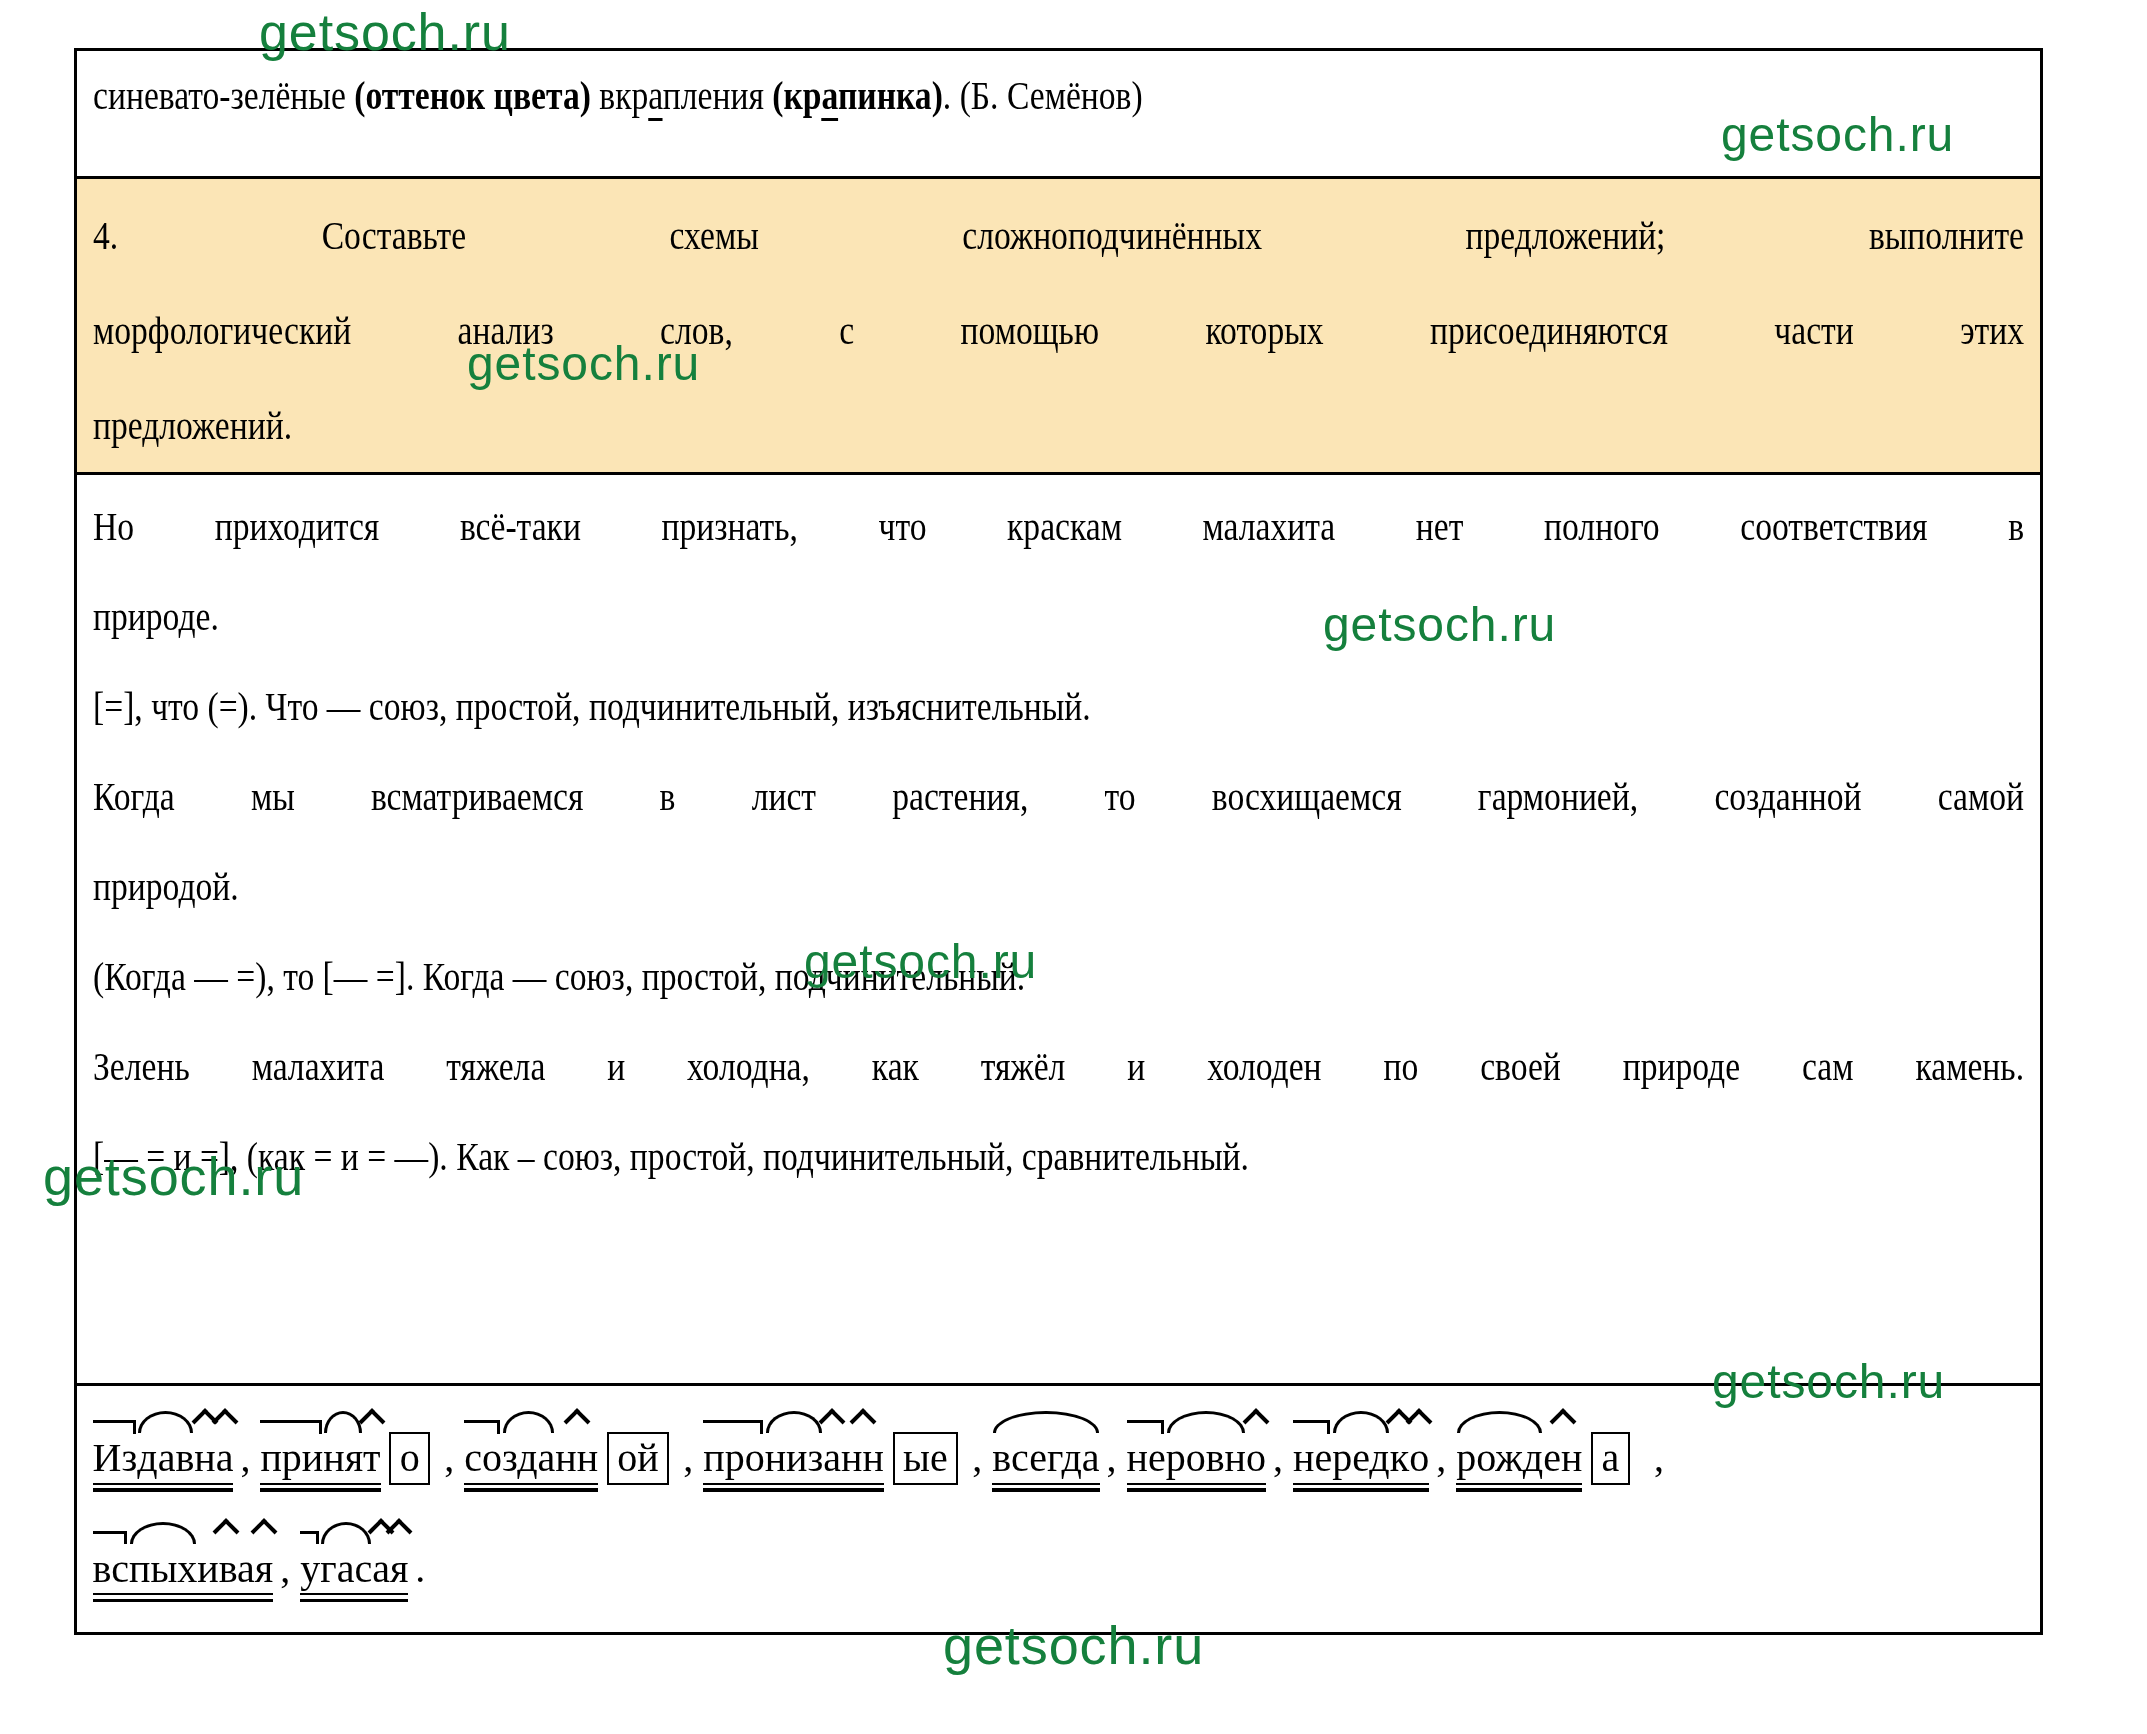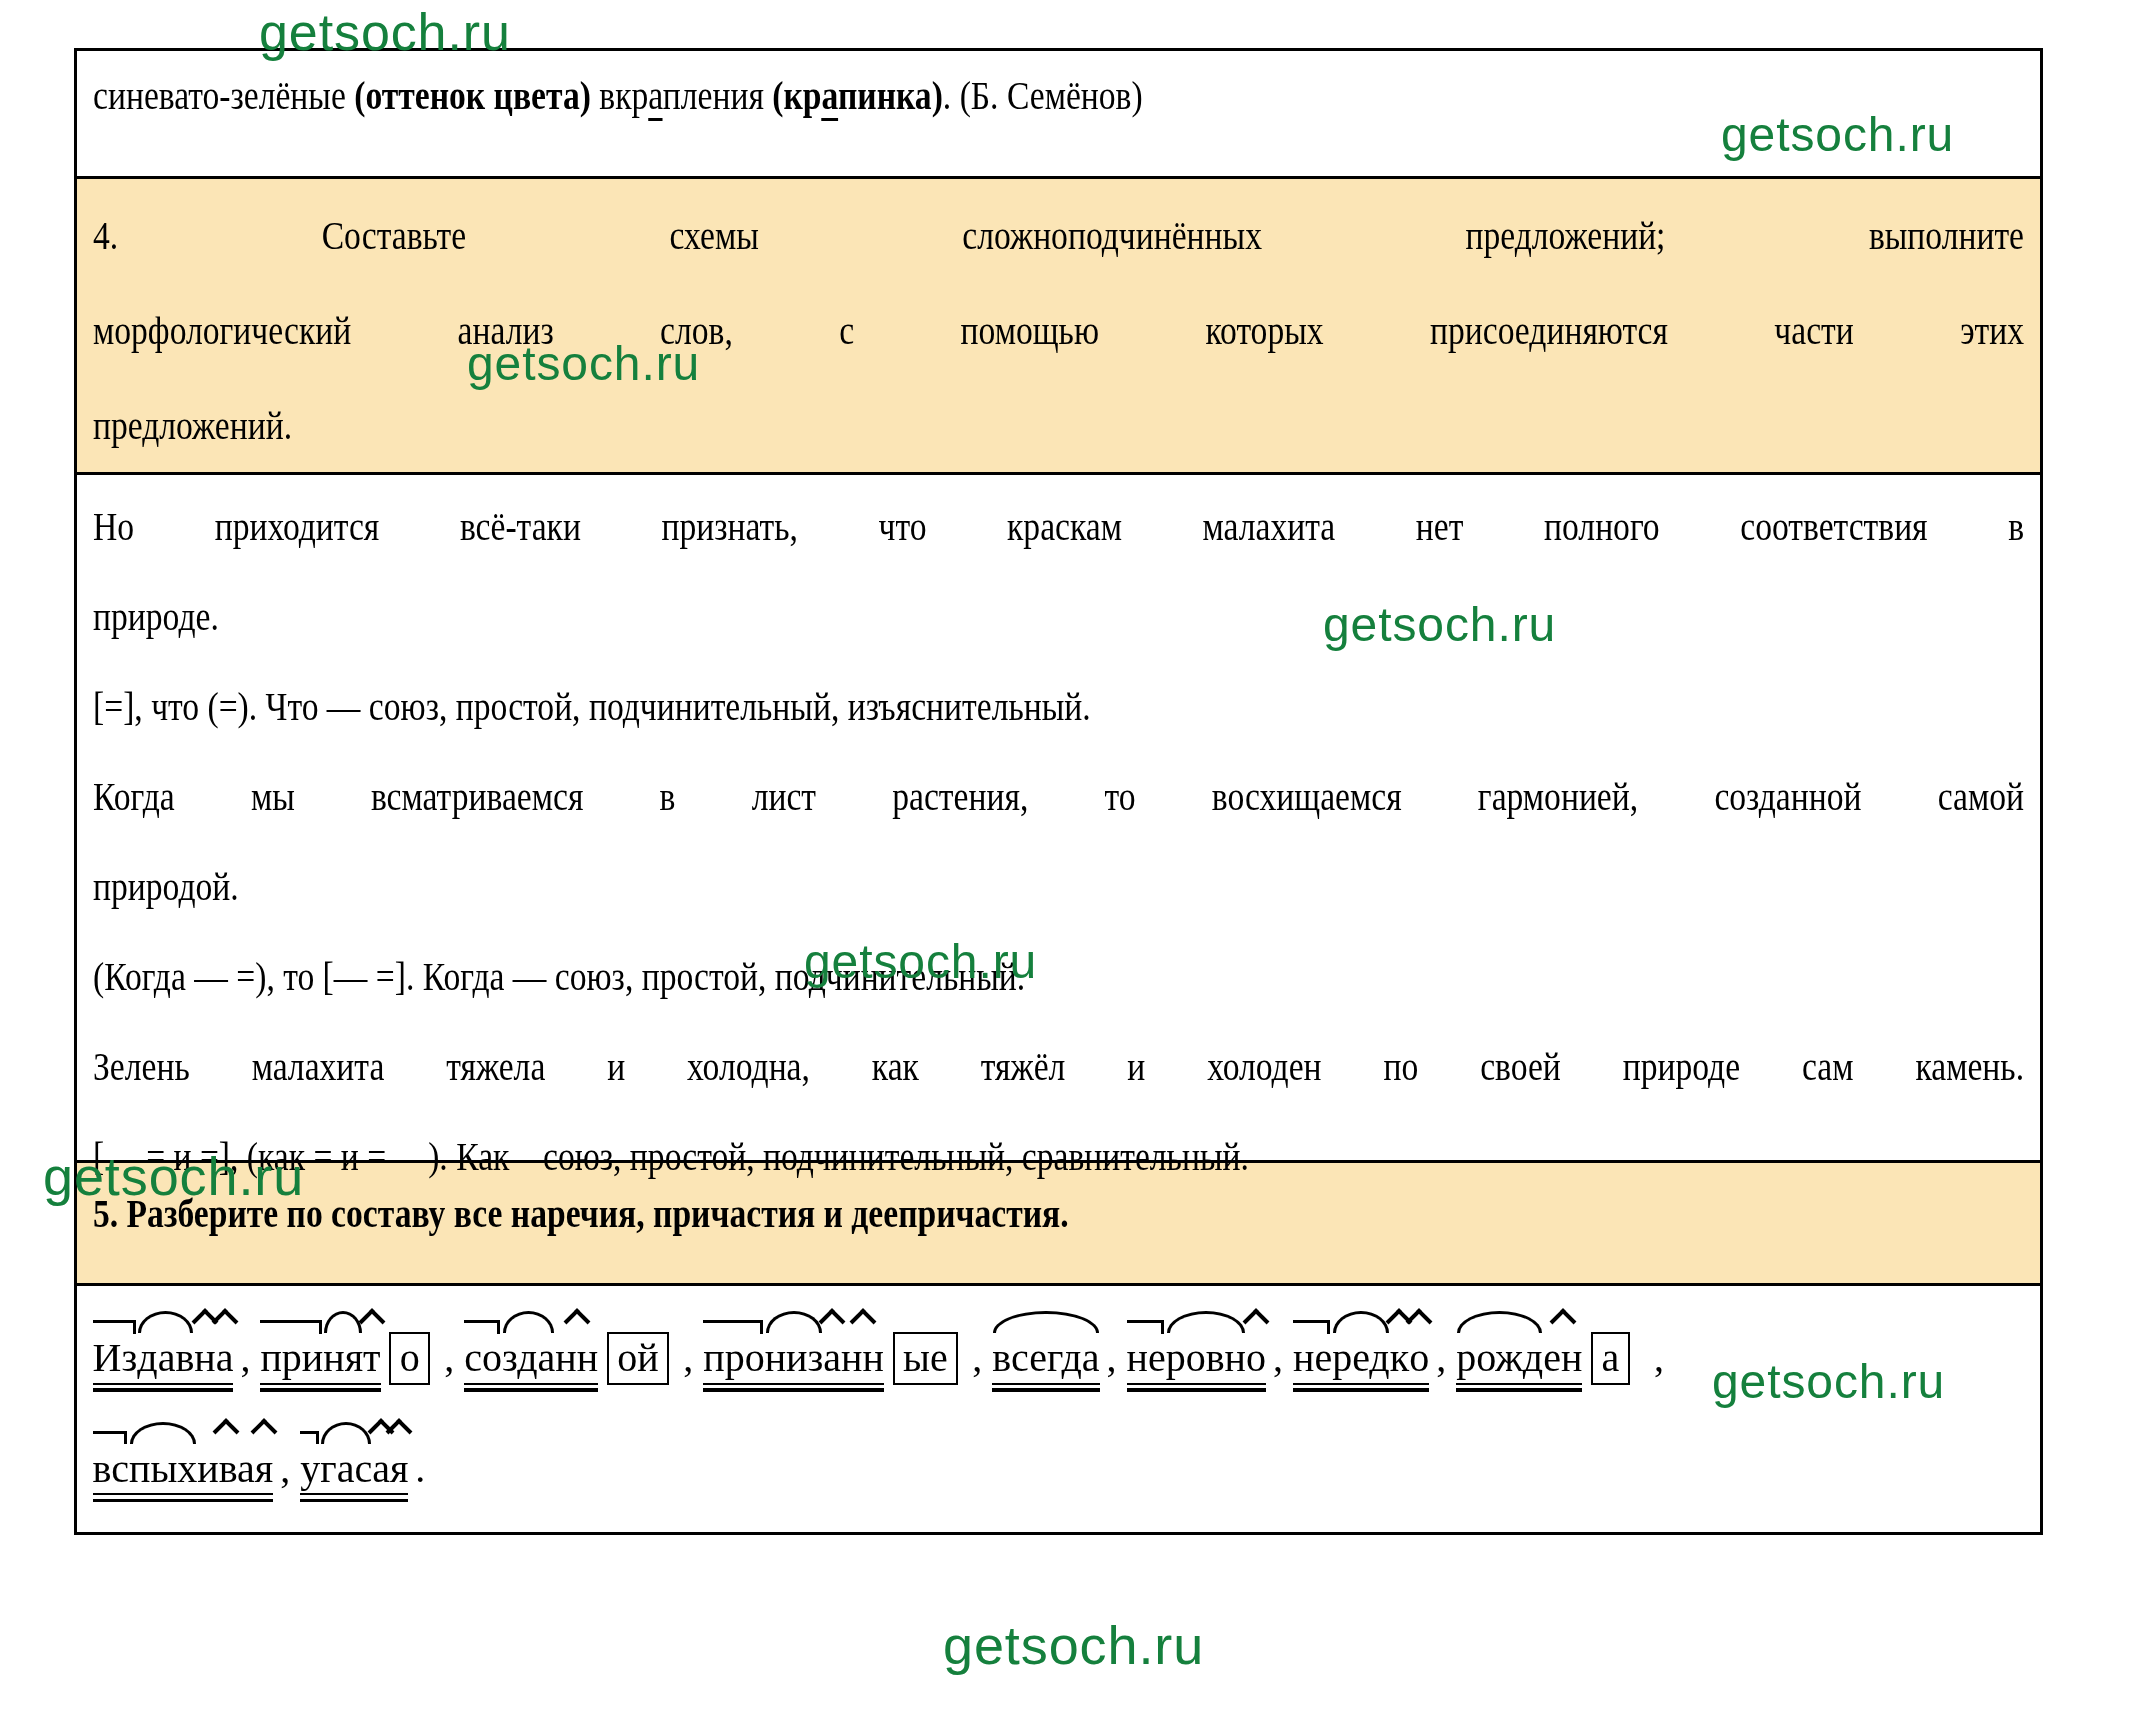--- a/index.html
+++ b/index.html
@@ -7,21 +7,21 @@
         font-family:"Liberation Serif","DejaVu Serif",serif;color:#000;}
   .doc-table{position:absolute;left:74px;top:48px;width:1969px;box-sizing:border-box;
              border:3.5px solid #000;background:#fff;z-index:2;}
   .row{box-sizing:border-box;overflow:visible;}
   .row + .row{border-top:3.5px solid #000;}
   .row-beige{background:#fbe5b6;}
   .row1{height:125px;padding:5.2px 15.6px;}
   .row1 .line{line-height:80px;}
   .task4{height:296px;padding:8.6px 15.6px;font-weight:normal;}
   .task4 .line{line-height:95px;}
-  .answer4{height:688px;padding:7px 15.6px 0;}
+  .answer4{height:911px;padding:7px 15.6px 0;}
   .answer4 .line{height:90px;line-height:90px;}
   .task5{height:123px;padding:8.6px 15.6px;font-weight:bold;}
   .task5 .line{line-height:83px;}
   .answer5{height:249px;padding:17.3px 15.6px 0;}
   .line{font-size:40px;white-space:pre-wrap;}
   .cond{width:119%;transform:scaleX(0.84);transform-origin:0 50%;}
   .jst{text-align:justify;text-align-last:justify;}
   .b{font-weight:bold;}
   .u{border-bottom:3.5px solid #000;}
   
@@ -65,23 +65,20 @@
         <div class="line cond jst">Но приходится всё-таки признать, что краскам малахита нет полного соответствия в</div>
         <div class="line cond">природе.</div>
         <div class="line cond">[=], что (=). Что — союз, простой, подчинительный, изъяснительный.</div>
         <div class="line cond jst">Когда мы всматриваемся в лист растения, то восхищаемся гармонией, созданной самой</div>
         <div class="line cond">природой.</div>
         <div class="line cond">(Когда — =), то [— =]. Когда — союз, простой, подчинительный.</div>
         <div class="line cond jst">Зелень малахита тяжела и холодна, как тяжёл и холоден по своей природе сам камень.</div>
         <div class="line cond">[— = и =], (как = и = —). Как – союз, простой, подчинительный, сравнительный.</div>
       </div>
 
-    <div class="row row-beige task5">
-      <div class="line cond">5. Разберите по составу все наречия, причастия и деепричастия.</div>
-    </div>
 
     <div class="row answer5" id="answer5-rows">
         <div class="word-line"><span class="word"><span class="morph m-prefix stem">Из</span><span class="morph m-root stem">дав</span><span class="morph m-suffix stem">н</span><span class="morph m-suffix stem">а</span></span><span class="sep">, </span><span class="word"><span class="morph m-prefix stem">при</span><span class="morph m-root stem">ня</span><span class="morph m-suffix stem">т</span><span class="morph m-ending">о</span></span><span class="sep">, </span><span class="word"><span class="morph m-prefix stem">со</span><span class="morph m-root stem">зда</span><span class="morph m-suffix stem">нн</span><span class="morph m-ending">ой</span></span><span class="sep">, </span><span class="word"><span class="morph m-prefix stem">про</span><span class="morph m-root stem">низ</span><span class="morph m-suffix stem">а</span><span class="morph m-suffix stem">нн</span><span class="morph m-ending">ые</span></span><span class="sep">, </span><span class="word"><span class="morph m-root stem">всегда</span></span><span class="sep">, </span><span class="word"><span class="morph m-prefix stem">не</span><span class="morph m-root stem">ровн</span><span class="morph m-suffix stem">о</span></span><span class="sep">, </span><span class="word"><span class="morph m-prefix stem">не</span><span class="morph m-root stem">ред</span><span class="morph m-suffix stem">к</span><span class="morph m-suffix stem">о</span></span><span class="sep">, </span><span class="word"><span class="morph m-root stem">рожд</span><span class="morph m-suffix stem">ен</span><span class="morph m-ending">а</span></span><span class="sep"> ,</span></div>
         <div class="word-line"><span class="word"><span class="morph m-prefix stem">вс</span><span class="morph m-root stem">пых</span><span class="morph m-suffix stem">ива</span><span class="morph m-suffix stem">я</span></span><span class="sep">, </span><span class="word"><span class="morph m-prefix stem">у</span><span class="morph m-root stem">гас</span><span class="morph m-suffix stem">а</span><span class="morph m-suffix stem">я</span></span><span class="sep">.</span></div>
       </div>
 
   </div>
 
   <div class="wm-layer" id="wm-layer">
       <span class="wm" style="left: 259px; top: 1.7px; font-size: 52px;">getsoch.ru</span>

